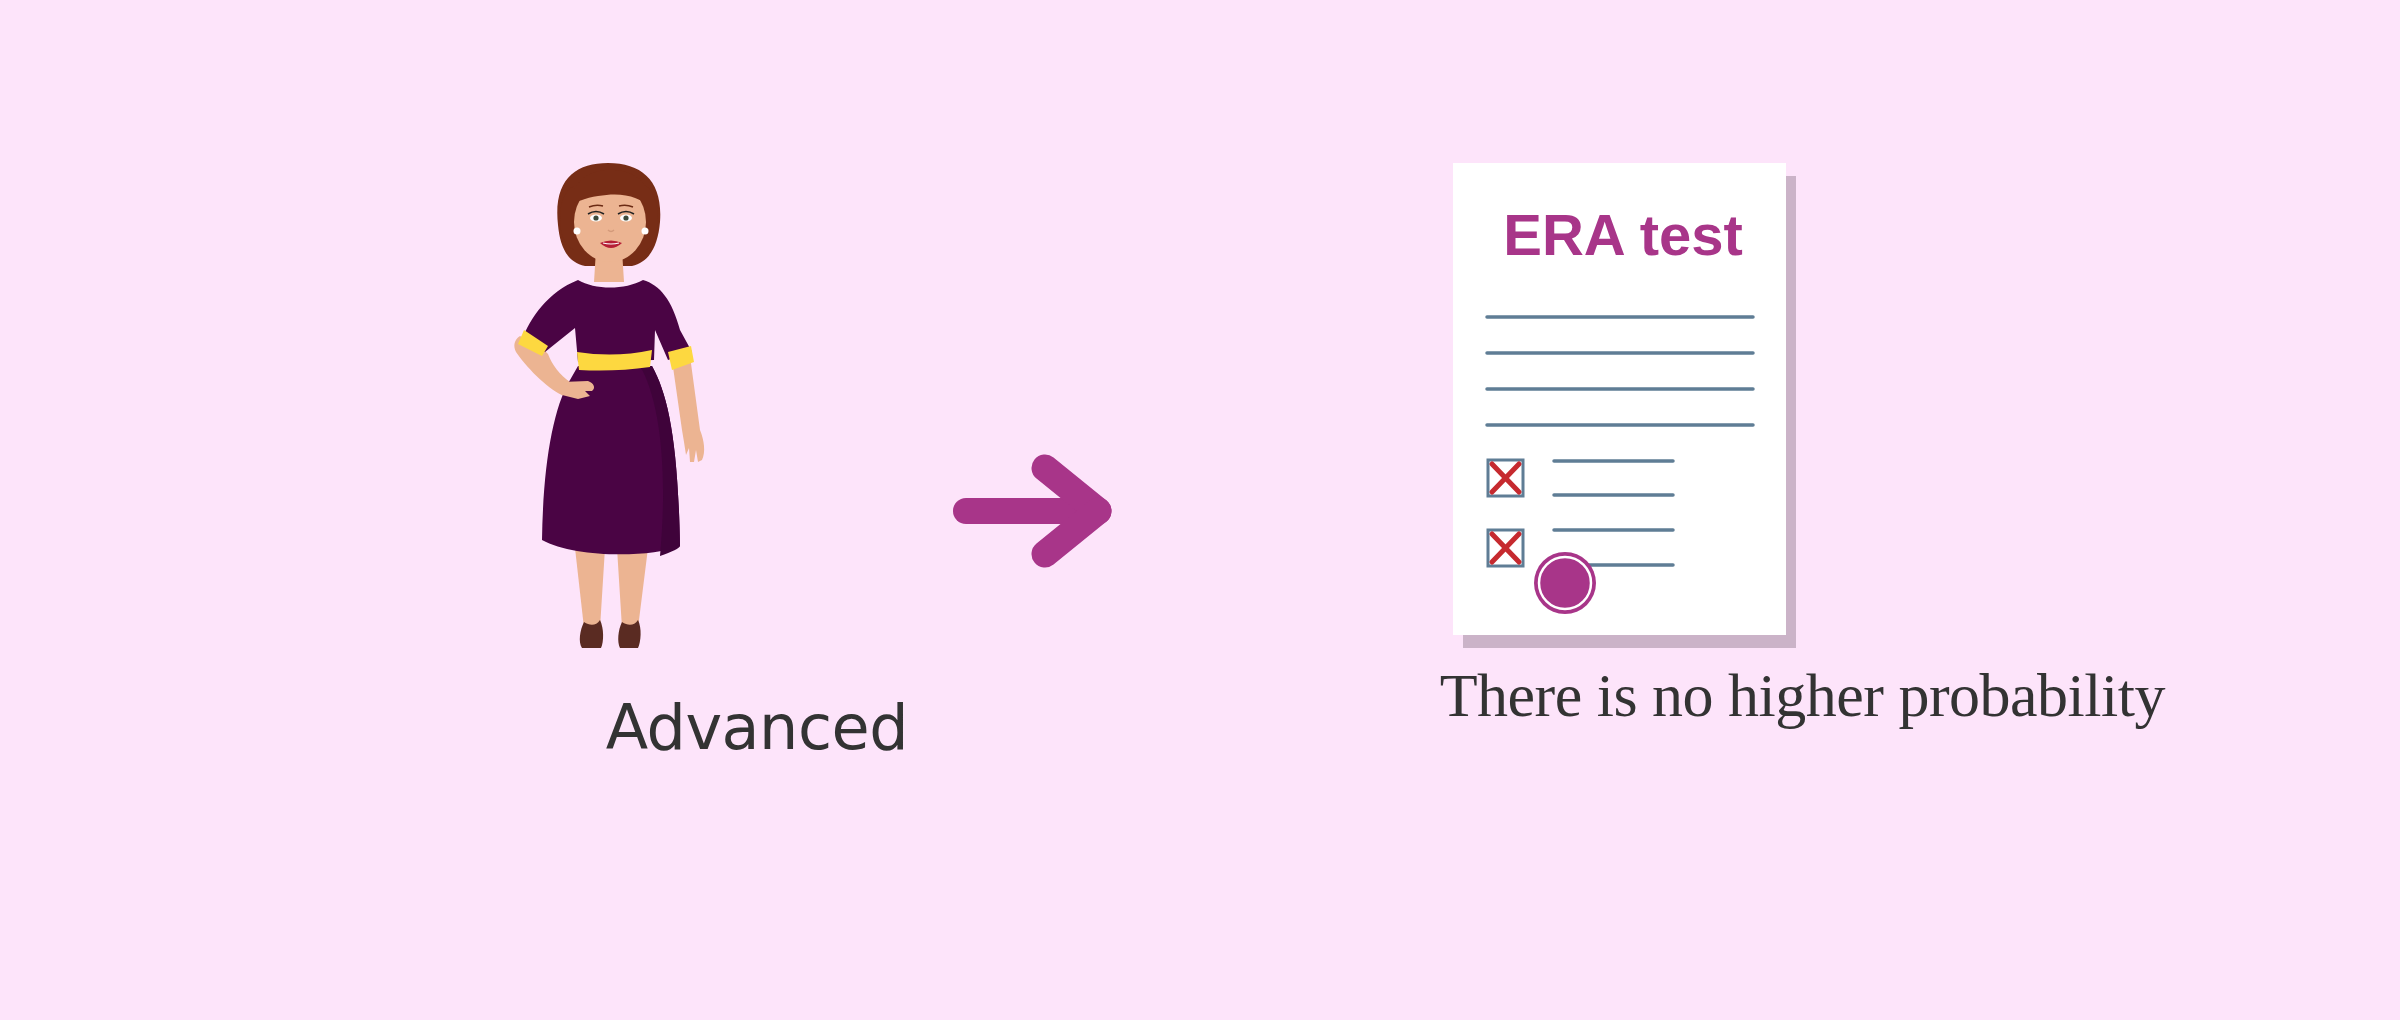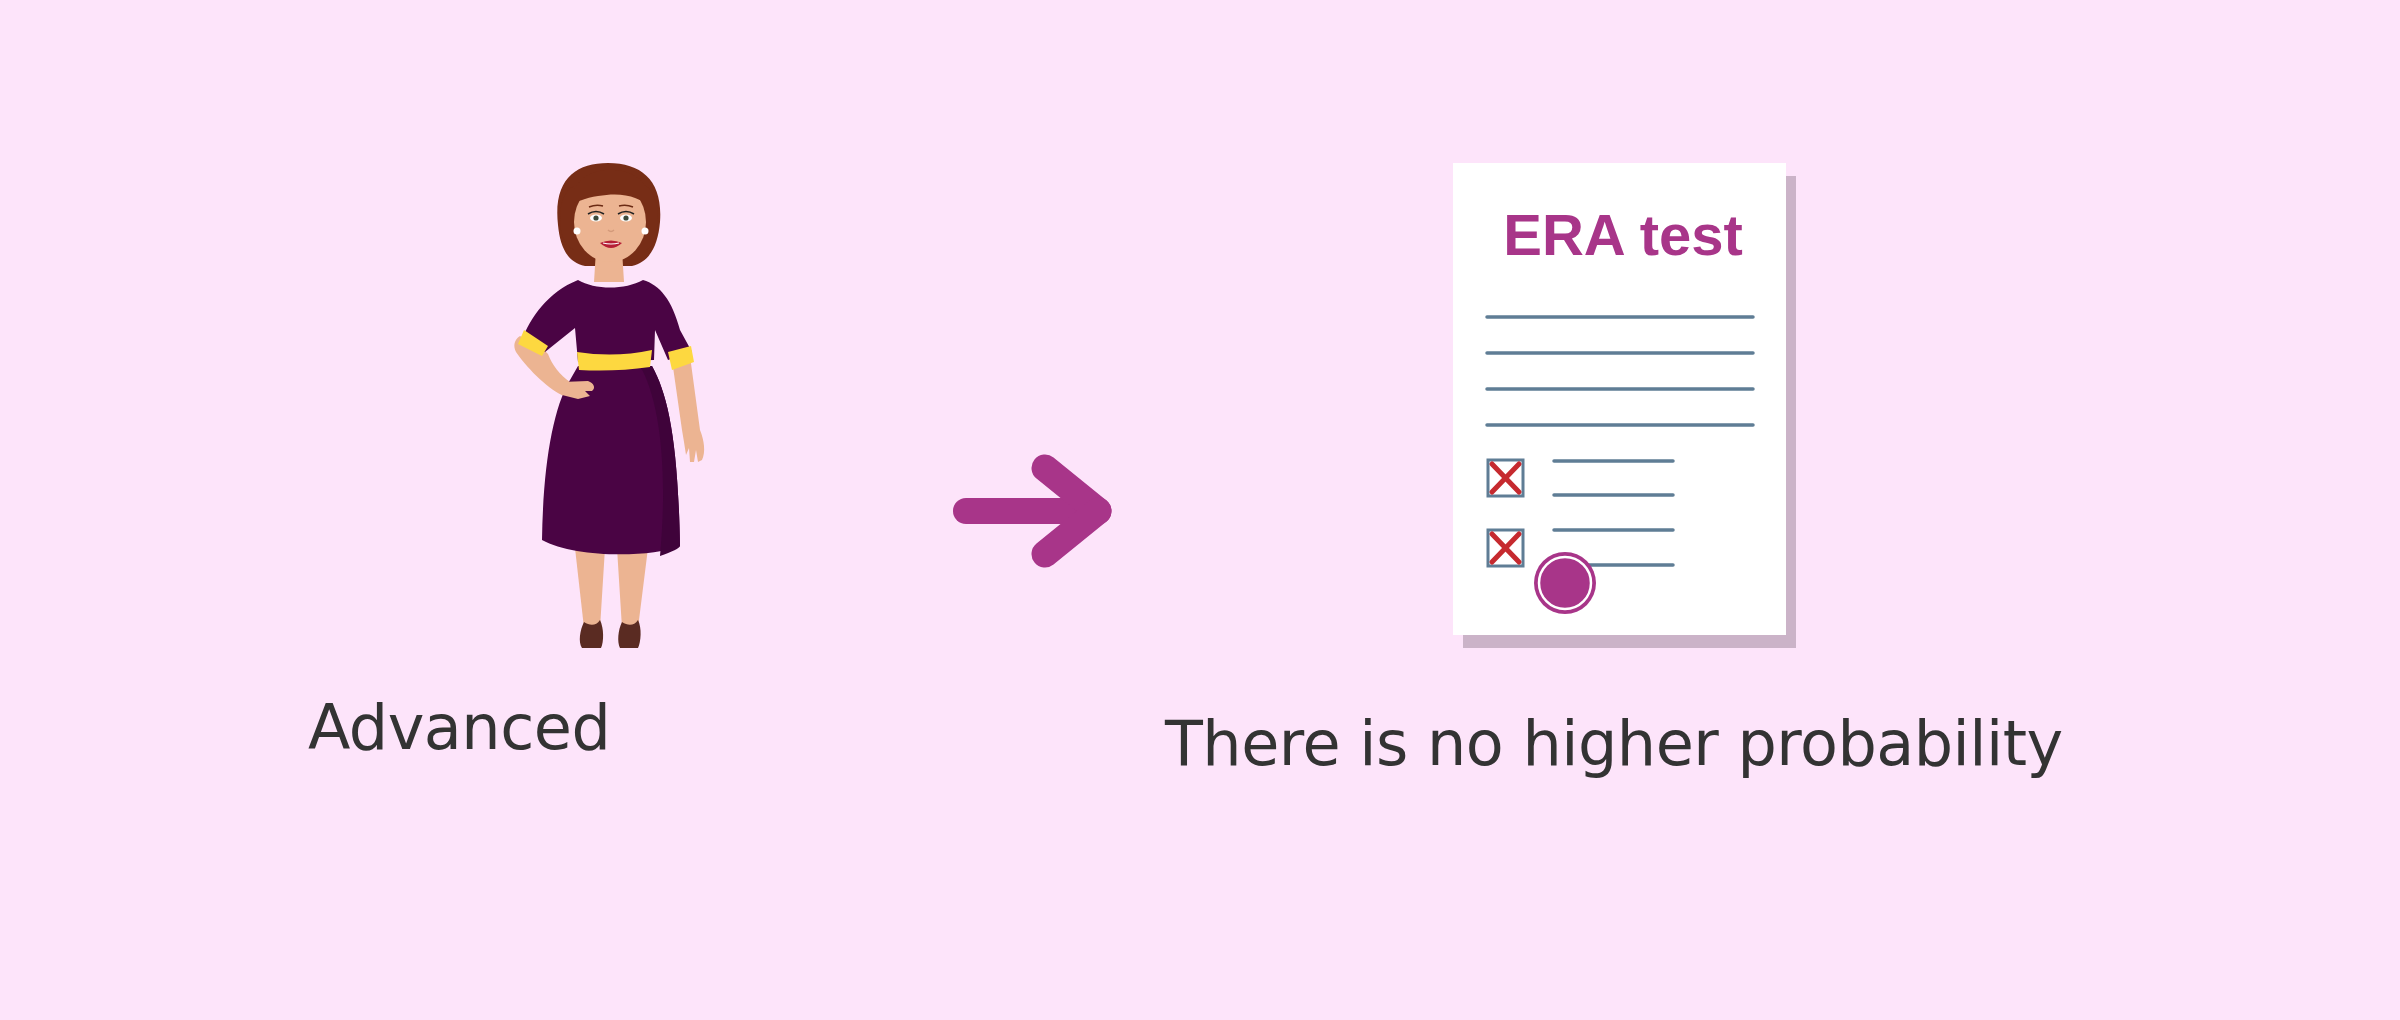--- a/index.html
+++ b/index.html
@@ -8,27 +8,27 @@
     background: #fde4fa;
     position: relative;
     font-family: "DejaVu Sans", "Liberation Sans", sans-serif;
   }
   .illus { position: absolute; left: 0; top: 0; width: 2400px; height: 1020px; }
   .caption {
     position: absolute;
     color: #333333;
     font-size: 62px;
     line-height: 84px;
-    text-align: left;
+    text-align: right;
     white-space: nowrap;
     letter-spacing: -0.5px;
   }
   .caption span { display: block; }
   #cap-left { left: 308px; width: 600px; top: 686px; }
-  #cap-right { left: 1165px; width: 1000px; top: 702px; }
+  #cap-right { left: 1165px; width: 1000px; top: 653px; font-family: Liberation Serif, serif; }
   .doc-title {
     font-family: "Liberation Sans", sans-serif;
     font-weight: bold;
     font-size: 58px;
   }
 </style>
 </head>
 <body>
 
 <svg class="illus" viewBox="0 0 2400 1020" xmlns="http://www.w3.org/2000/svg">

